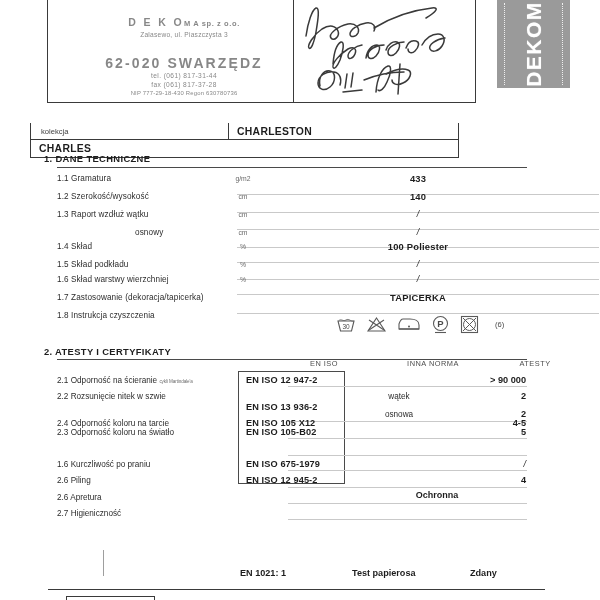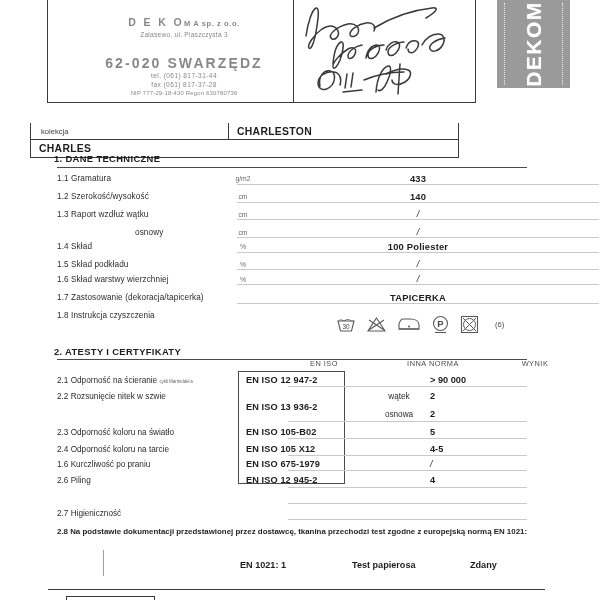--- a/index.html
+++ b/index.html
@@ -161,21 +161,21 @@
     padding-left: 8px;
     font-size: 10.4px;
     font-weight: 700;
     color: #1d1d1d;
     letter-spacing: .3px;
   }
 
   
   .sec-head {
     position: absolute;
-    left: 54px;
+    left: 44px;
     font-size: 9.4px;
     font-weight: 700;
     letter-spacing: .35px;
     color: #1d1d1d;
     text-align: center;
   }
   .sec-rule {
     position: absolute;
     left: 57px;
     height: 0;
@@ -211,21 +211,21 @@
     position: absolute;
     left: 180px;
     top: 2px;
     width: 362px;
     text-align: center;
     font-size: 9.4px;
     font-weight: 700;
     color: #1d1d1d;
     letter-spacing: .2px;
     border-bottom: .9px solid #c9c9c9;
-    padding-bottom: 0;
+    padding-bottom: 10px;
   }
   .tech-val.slash {
     font-weight: 400;
     font-style: italic;
     font-size: 9px;
   }
 
   
   .care-row {
     position: absolute;
@@ -305,21 +305,21 @@
     width: 104px;
     text-align: center;
     font-size: 8.2px;
     color: #2c2c2c;
   }
   .cert-wynik {
     position: absolute;
     left: 373px;
     top: 2px;
     width: 96px;
-    text-align: left;
+    text-align: right;
     font-size: 9.2px;
     font-weight: 700;
     color: #1d1d1d;
   }
   .cert-wynik.slash { font-weight: 400; font-style: italic; font-size: 9px; }
   .cert-underline {
     position: absolute;
     left: 288px;
     width: 239px;
     border-bottom: .9px solid #c9c9c9;
@@ -349,21 +349,21 @@
   .final-row {
     position: absolute;
     left: 240px;
     top: 556px;
     width: 290px;
     height: 16px;
     font-size: 9.1px;
     font-weight: 700;
     color: #1d1d1d;
   }
-  .final-row span { position: absolute; top: 4px; }
+  .final-row span { position: absolute; top: 12px; }
   .fr-norm { left: 0; }
   .fr-test { left: 112px; }
   .fr-res  { left: 230px; text-align: right; }
   .final-div {
     position: absolute;
     left: 103px;
     top: 550px;
     height: 26px;
     border-left: 1.1px solid #9e9e9e;
   }
@@ -525,21 +525,21 @@
     </span>
     <span class="care-note">(6)</span>
   </div>
 
   <div class="sec-head" style="top:346px">2. ATESTY I CERTYFIKATY</div>
   <div class="sec-rule" style="top:359px; width:470px"></div>
 
   <div class="cert-headers">
     <span class="ch-eniso">EN ISO</span>
     <span class="ch-inna">INNA NORMA</span>
-    <span class="ch-wynik">WYNIK</span>
+    <span class="ch-wynik">ATESTY</span>
   </div>
 
   <div class="eniso-box"></div>
 
   <div class="cert-row" style="top:373px">
     <div class="cert-name"><span>2.1 Odporność na ścieranie</span> <span class="sub">cykli Martindale'a</span></div>
     <div class="cert-iso">EN ISO 12 947-2</div>
     <div class="cert-wynik">&gt; 90 000</div>
   </div>
   <div class="cert-underline" style="top:386px"></div>
@@ -558,49 +558,52 @@
   </div>
   <div class="cert-underline" style="top:421px"></div>
 
   <div class="cert-row" style="top:425px">
     <div class="cert-name">2.3 Odporność koloru na światło</div>
     <div class="cert-iso">EN ISO 105-B02</div>
     <div class="cert-wynik">5</div>
   </div>
   <div class="cert-underline" style="top:438px"></div>
 
-  <div class="cert-row" style="top:442px">
+  <div class="cert-row" style="top:416px">
     <div class="cert-name">2.4 Odporność koloru na tarcie</div>
     <div class="cert-iso">EN ISO 105 X12</div>
     <div class="cert-wynik">4-5</div>
   </div>
   <div class="cert-underline" style="top:455px"></div>
 
   <div class="cert-row" style="top:457px">
     <div class="cert-name">1.6 Kurczliwość po praniu</div>
     <div class="cert-iso">EN ISO 675-1979</div>
     <div class="cert-wynik slash">/</div>
   </div>
   <div class="cert-underline" style="top:470px"></div>
 
   <div class="cert-row" style="top:473px">
     <div class="cert-name">2.6 Piling</div>
     <div class="cert-iso">EN ISO 12 945-2</div>
     <div class="cert-wynik">4</div>
   </div>
   <div class="cert-underline" style="top:487px"></div>
 
+  <div class="cert-row" style="top:490px">
+    <div class="cert-name">2.6 Apretura</div>
+    <div class="cert-plain">Ochronna</div>
+  </div>
   <div class="cert-underline" style="top:503px"></div>
 
   <div class="cert-row" style="top:506px">
     <div class="cert-name">2.7 Higieniczność</div>
   </div>
   <div class="cert-underline" style="top:519px"></div>
 
-  <div class="para">2.8 Na podstawie dokumentacji przedstawionej przez dostawcę, tkanina przechodzi test zgodne z europejską normą EN 1021:</div>
 
   <div class="final-div"></div>
   <div class="final-row">
     <span class="fr-norm">EN 1021: 1</span>
     <span class="fr-test">Test papierosa</span>
     <span class="fr-res">Zdany</span>
   </div>
 
   <div class="foot-rule"></div>
   <div class="foot-stub"></div>

